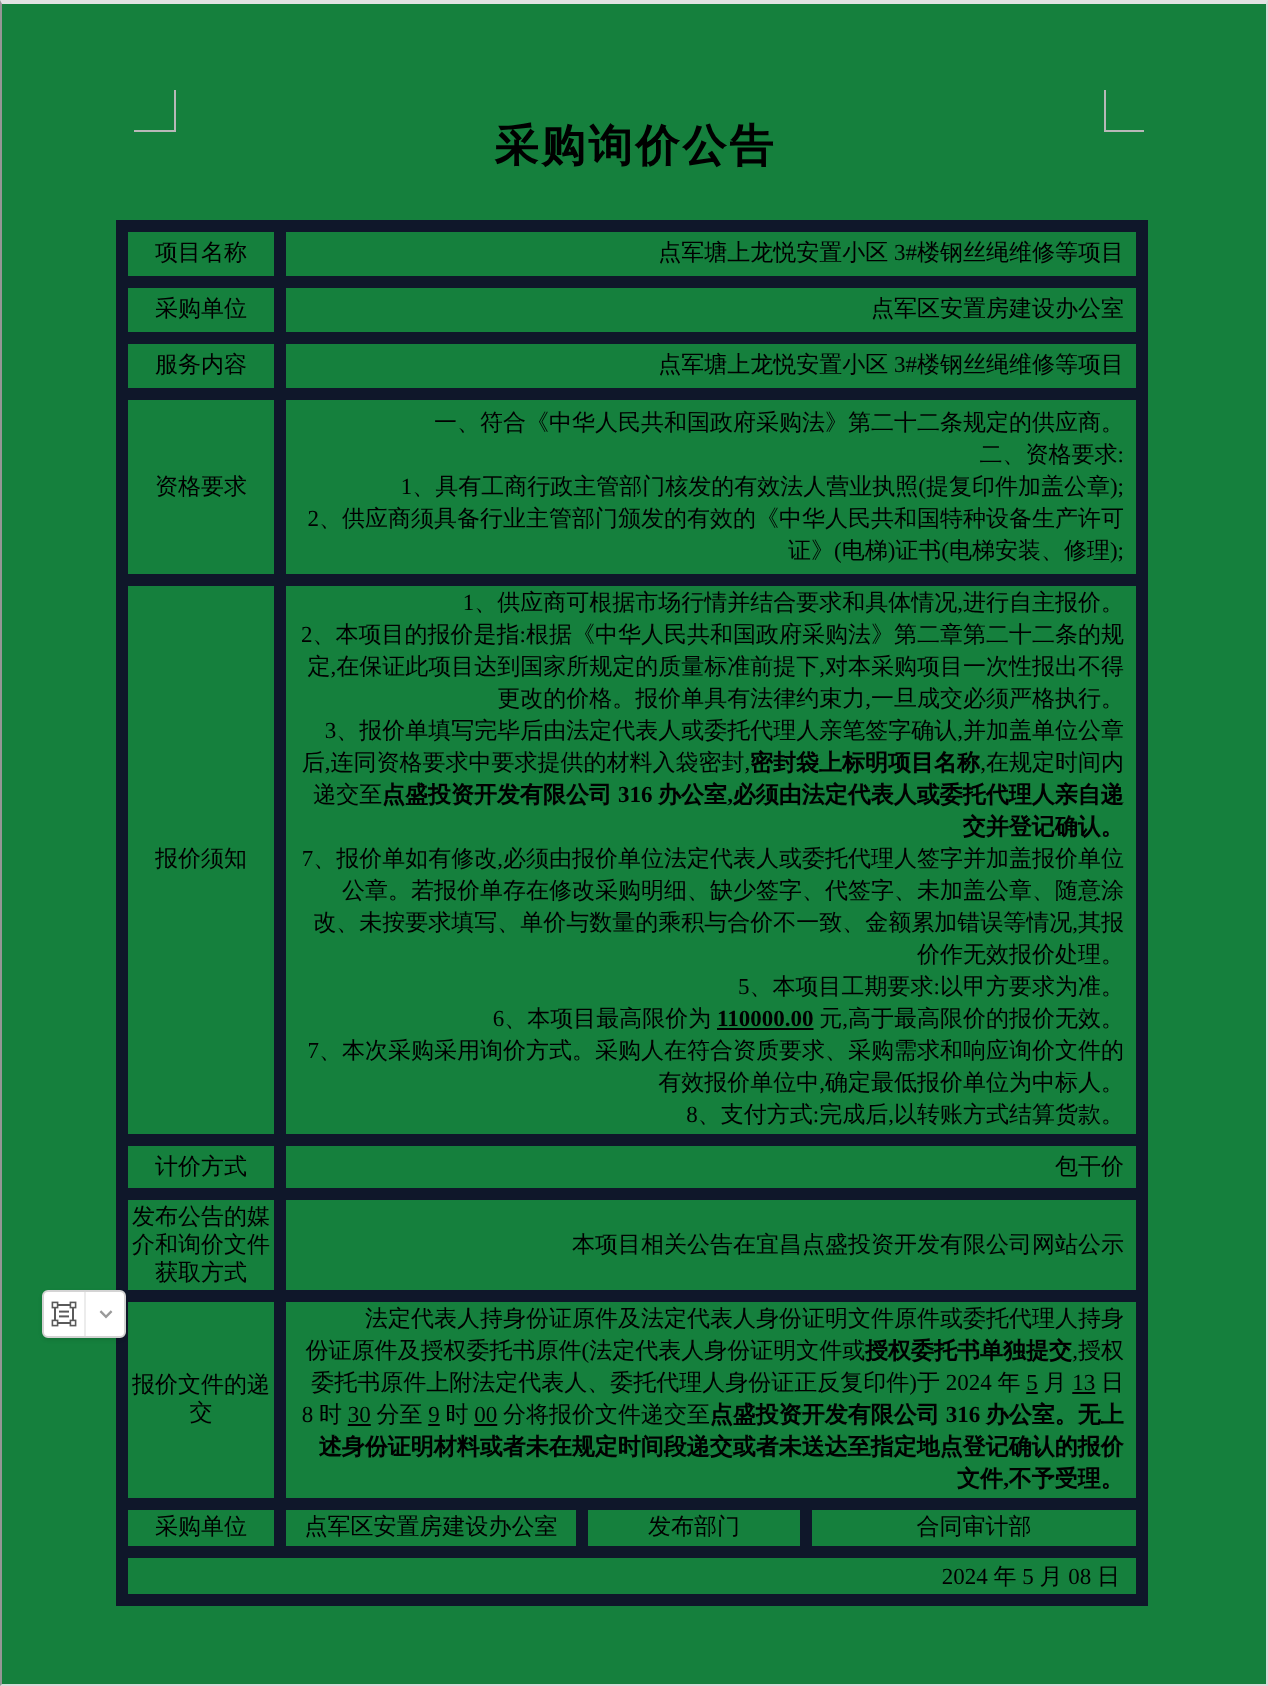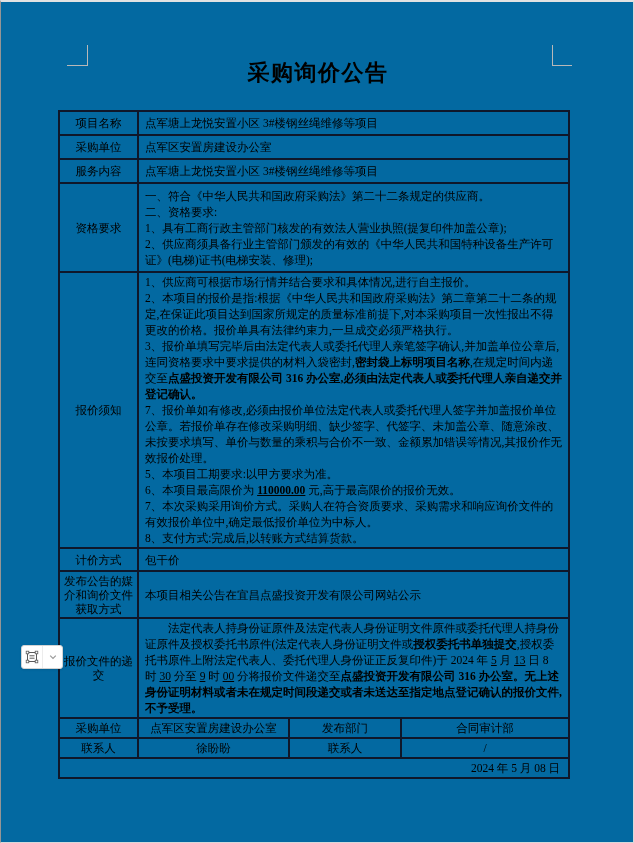--- a/index.html
+++ b/index.html
@@ -1,20 +1,20 @@
 <!DOCTYPE html>
 <html><head>
 <meta charset="utf-8">
 <style>
   html,body{margin:0;padding:0;background:#ffffff;}
   .page{
     position:relative;
     width:634px;height:843px;
     box-sizing:border-box;
-    background:#0369a1;
+    background:#15803d;
     border-top:2px solid #e2e2e2;
     border-left:1px solid #959595;
     border-right:1px solid #d9d9d9;
     border-bottom:1px solid #d9d9d9;
     overflow:hidden;
     font-family:"Liberation Serif","DejaVu Serif",serif;
     color:#000;
     font-size:11.5px;
   }
   .doc-title{
@@ -27,26 +27,26 @@
     border-right:1px solid #b8b8b8;border-bottom:1px solid #b8b8b8;}
   .mark-tr{position:absolute;left:551px;top:43px;width:19px;height:20px;
     border-left:1px solid #b8b8b8;border-bottom:1px solid #b8b8b8;}
   
   table.doc{
     position:absolute;left:57px;top:108px;
     border-collapse:collapse;table-layout:fixed;
     width:510px;
   }
   table.doc td{
-    border:2px solid #0f172a;
+    border:6px solid #0f172a;
     vertical-align:middle;
     overflow:hidden;
   }
   td.lbl{text-align:center;padding:1px 2px;line-height:14px;}
-  td.val{text-align:left;padding:1px 6px;line-height:16px;}
+  td.val{text-align:right;padding:1px 6px;line-height:16px;}
   td.cen{text-align:center;padding:1px 4px;line-height:14px;}
   .para{margin:0;}
   .indent-first .para{text-indent:2em;}
   tr.h22>td{height:20px;}
   tr.r-qual>td{height:85px;}
   tr.r-notice>td{height:248px;}
   tr.r-price>td{height:19px;}
   tr.r-media>td{height:43px;}
   tr.r-submit>td{height:94px;}
   tr.r-c>td{height:16px;}
@@ -130,26 +130,20 @@
         <td class="val indent-first" colspan="3">
             <div class="para"><span>法定代表人持身份证原件及法定代表人身份证明文件原件或委托代理人持身份证原件及授权委托书原件(法定代表人身份证明文件或</span><span style="font-weight: bold;">授权委托书单独提交</span><span>,授权委托书原件上附法定代表人、委托代理人身份证正反复印件)于 2024 年 </span><span style="text-decoration: underline;">5</span><span> 月 </span><span style="text-decoration: underline;">13</span><span> 日 8 时 </span><span style="text-decoration: underline;">30</span><span> 分至 </span><span style="text-decoration: underline;">9</span><span> 时 </span><span style="text-decoration: underline;">00</span><span> 分将报价文件递交至</span><span style="font-weight: bold;">点盛投资开发有限公司 316 办公室。无上述身份证明材料或者未在规定时间段递交或者未送达至指定地点登记确认的报价文件,不予受理。</span></div>
           </td>
       </tr>
       <tr class="r-c">
         <td class="lbl">采购单位</td>
         <td class="cen">点军区安置房建设办公室</td>
         <td class="cen">发布部门</td>
         <td class="cen">合同审计部</td>
       </tr>
-      <tr class="r-c">
-        <td class="lbl">联系人</td>
-        <td class="cen">徐盼盼</td>
-        <td class="cen">联系人</td>
-        <td class="cen">/</td>
-      </tr>
       <tr class="r-date">
         <td colspan="4">2024 年 5 月 08 日</td>
       </tr>
     </tbody>
   </table>
 
   <div class="float-widget">
     <button class="wbtn" title="">
       <svg width="14" height="14" viewBox="0 0 14 14">
         <rect x="2.5" y="2.5" width="9" height="9" fill="none" stroke="#5a5a5a" stroke-width="1"></rect>

